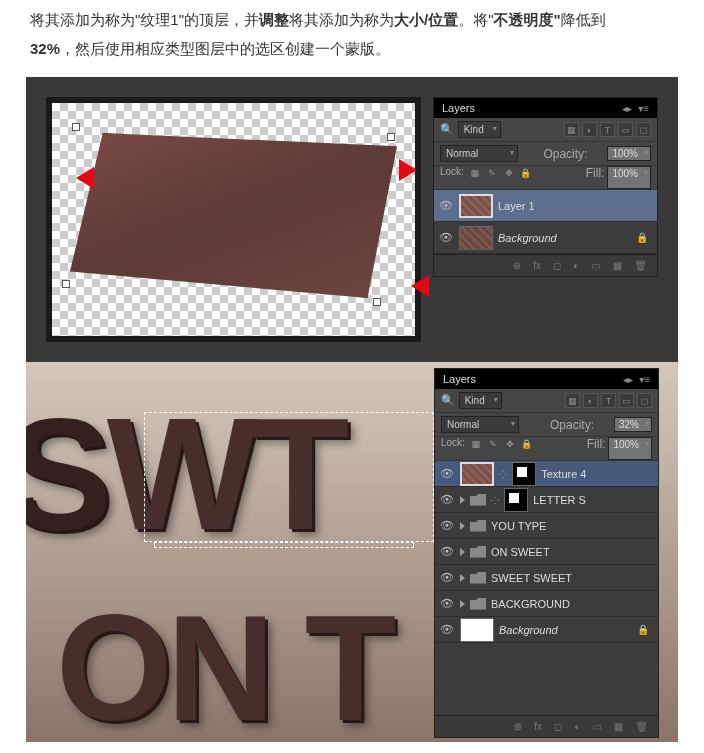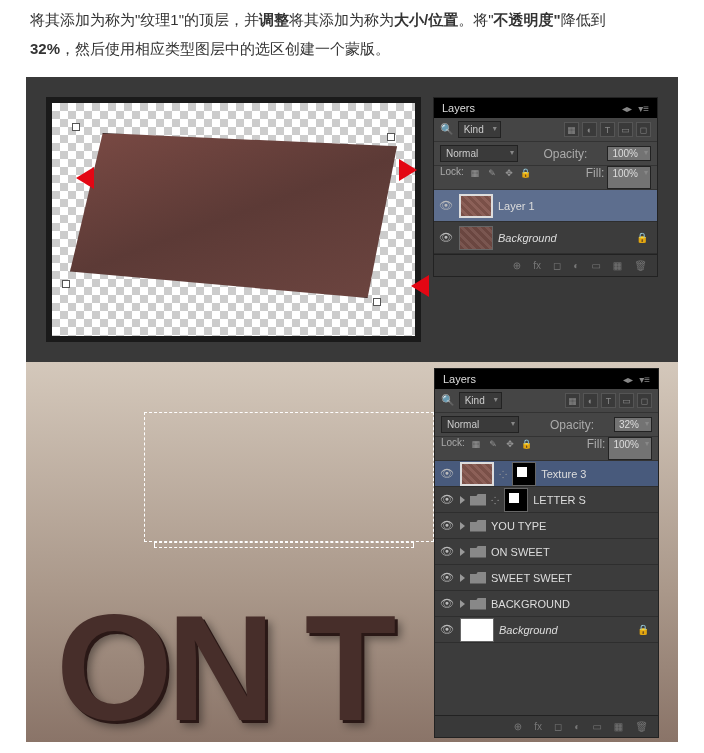--- a/index.html
+++ b/index.html
@@ -161,20 +161,21 @@
           <span>◐</span>
           <span>▭</span>
           <span>▦</span>
           <span>🗑</span>
         </div>
       </div>
     </div>
   </div>
 
   <div class="panel2-wrap">
+    <div class="bigtext bt1"><span class="choco">S</span><span>WT</span></div>
     <div class="bigtext bt2">ON T</div>
     <div class="marquee m1"></div>
     <div class="marquee m2"></div>
 
     <div class="panel2-layers">
       <div class="layers-panel" style="height:370px">
         <div class="lp-tab">
           <span class="lp-tab-title">Layers</span>
           <span class="lp-tab-icons">
               <span>◂▸</span>
@@ -207,21 +208,21 @@
           </div>
           <span class="fill-label">Fill:</span>
           <span class="pct-box">100%</span>
         </div>
         <div class="layer-list" id="list2">
             <div class="layer-item sel2">
               <span class="eye">👁</span>
               <div class="thumb tex"></div>
               <span class="chain">⁘</span>
               <div class="thumb mask"></div>
-              <span class="layer-name">Texture 3</span>
+              <span class="layer-name">Texture 4</span>
             </div>
             <div class="layer-item">
               <span class="eye">👁</span>
               <span class="tri"></span>
               <span class="folder-ico"></span>
               <span class="chain">⁘</span>
               <div class="thumb mask"></div>
               <span class="layer-name">LETTER S</span>
             </div>
             <div class="layer-item">

